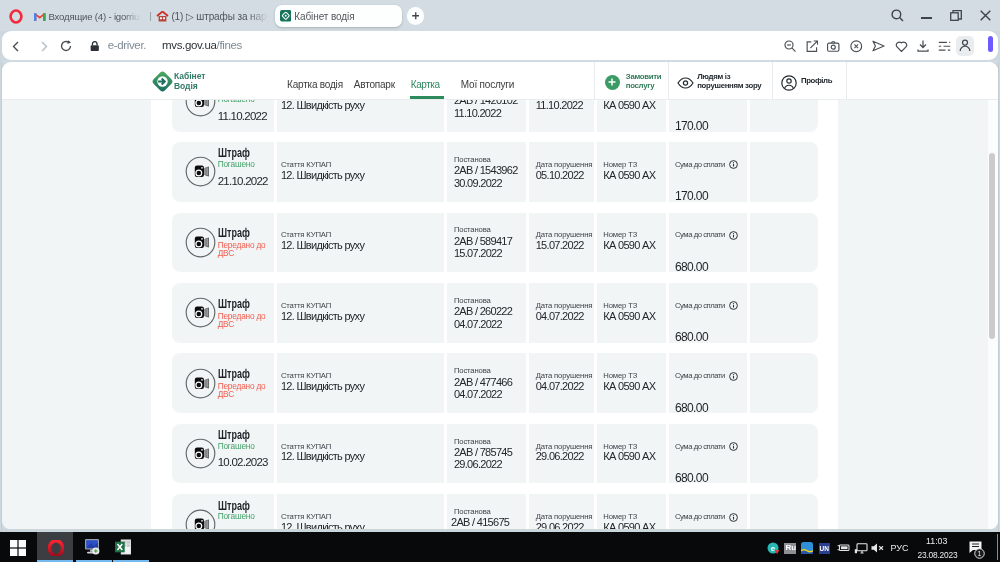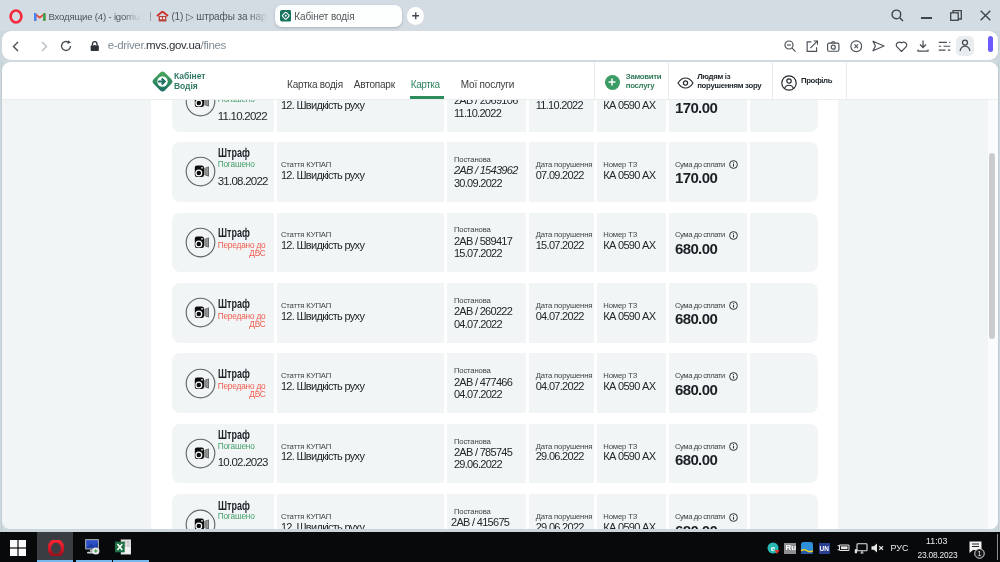--- a/index.html
+++ b/index.html
@@ -35,27 +35,27 @@
   .cell { position:absolute; top:0; height:59.5px; background:#f2f5f6; }
   .c1 { left:170px; width:102px; border-radius:8px 0 0 8px; }
   .c2 { left:275px; width:167px; }
   .c3 { left:445px; width:79px; }
   .c4 { left:527px; width:65px; }
   .c5 { left:595px; width:69px; }
   .c6 { left:667px; width:78px; }
   .c7 { left:748px; width:67.5px; border-radius:0 8px 8px 0; }
 
   .shtraf { left:215.7px; font-size:12px; font-weight:bold; color:#1d2126; transform:scaleX(0.75); transform-origin:0 0; }
-  .status { left:215.7px; font-size:8.3px; line-height:8.3px; letter-spacing:-0.2px;text-align:right; }
+  .status { left:215.7px; font-size:8.3px; line-height:8.3px; letter-spacing:-0.2px; }
   .green { color:#44a06b; }
   .red { color:#f05c4e; }
   .cdate { left:215.7px; font-size:11.5px; color:#23272b; letter-spacing:-0.75px; }
   .lbl { font-size:7.7px; color:#3f4348; letter-spacing:-0.15px; white-space:nowrap; }
   .val { font-size:11px; color:#23272b; letter-spacing:-0.7px; white-space:nowrap; }
-  .amt { font-size:15px; font-weight:bold; color:#1d2126; letter-spacing:-0.6px; }
+  .amt { font-size:12px; font-weight:normal; color:#1d2126; letter-spacing:-0.6px;margin-top:20px; }
 
   
   #bottomstrip { left:0; top:528.5px; width:1000px; height:3px; background:#ccd6dd; }
   #taskbar { left:0; top:531.5px; width:1000px; height:30.5px; background:#07090b; }
   .tbunderline { top:559.5px; height:2.5px; background:#76b9ed; }
   .traytxt { color:#ececec; white-space:nowrap; }
 </style>
 </head>
 <body>
 
@@ -122,21 +122,21 @@
 </svg>
 <svg class="abs" style="left:59.5px; top:40px;" width="12" height="12" viewBox="0 0 12 12">
   <path d="M10.5 6 A4.5 4.5 0 1 1 8.6 2.3" fill="none" stroke="#474c52" stroke-width="1.4"></path>
   <path d="M8.2 0.2 L11 2.6 L7.4 3.9 z" fill="#474c52"></path>
 </svg>
 <svg class="abs" style="left:89.5px; top:40.5px;" width="9.5" height="10.5" viewBox="0 0 9 10">
   <rect x="0.6" y="4" width="7.8" height="5.6" rx="1" fill="#2c3238"></rect>
   <path d="M2.3 4 V2.8 a2.2 2.2 0 0 1 4.4 0 V4" fill="none" stroke="#2c3238" stroke-width="1.3"></path>
 </svg>
 <div class="abs" style="left:107.7px; top:39px; font-size:11.5px; letter-spacing:-0.35px; white-space:nowrap;">
-  <span style="color:#7f8b96;">e-driver.</span><span style="color:#2c3238;">mvs.gov.ua</span><span style="color:#7f8b96;">/fines</span>
+  <span style="color:#7f8b96;">e-driver.</span><span style="color:#2c3238;margin-left:16px;">mvs.gov.ua</span><span style="color:#7f8b96;">/fines</span>
 </div>
 
 <svg class="abs" style="left:783.5px; top:40px;" width="12.5" height="12.5" viewBox="0 0 13 13">
   <circle cx="5.2" cy="5.2" r="4.2" fill="none" stroke="#4a5056" stroke-width="1.2"></circle>
   <path d="M8.4 8.4 L12 12" stroke="#4a5056" stroke-width="1.2"></path>
   <path d="M3.2 5.2 H7.2" stroke="#4a5056" stroke-width="1.2"></path>
 </svg>
 <svg class="abs" style="left:805.5px; top:40px;" width="12.5" height="12.5" viewBox="0 0 13 13">
   <path d="M5.5 2 H1.2 V11.8 H11 V7.5" fill="none" stroke="#4a5056" stroke-width="1.2"></path>
   <path d="M4.5 8.5 L11.5 1.5 M8 1 h4 v4" fill="none" stroke="#4a5056" stroke-width="1.2"></path>
@@ -193,21 +193,21 @@
           <circle cx="17" cy="11.8" r="0.85" fill="#ffffff"></circle>
           <path d="M19.6 12 L23.6 10.6 V20.4 L19.6 19 z" fill="#0c0d0e"></path>
           <path d="M20.9 11.7 v7.6 M22.2 11.2 v8.5" stroke="#ffffff" stroke-width="0.85"></path>
         </svg>
         <div class="abs shtraf" style="top:4.3px;">Штраф</div>
         <div class="abs status green" style="top:23.1px;">Погашено</div>
         <div class="abs cdate" style="top:37.5px;">11.10.2022</div>
         <div class="abs lbl" style="left:278.9px; top:17.9px;">Стаття КУПАП</div>
         <div class="abs val" style="left:278.9px; top:26.5px;">12. Швидкість руху</div>
         <div class="abs lbl" style="left:451.9px; top:12.7px;">Постанова</div>
-        <div class="abs val" style="left:451.9px; top:22.1px;">2АВ / 2069106</div>
+        <div class="abs val" style="left:451.9px; top:22.1px;">2АВ / 1420102</div>
         <div class="abs val" style="left:451.9px; top:34.6px;">11.10.2022</div>
         <div class="abs lbl" style="left:533.7px; top:17.9px;">Дата порушення</div>
         <div class="abs val" style="left:533.7px; top:26.5px;">11.10.2022</div>
         <div class="abs lbl" style="left:601.3px; top:17.9px;">Номер ТЗ</div>
         <div class="abs val" style="left:601.3px; top:26.5px;">КА 0590 АХ</div>
         <div class="abs lbl" style="left:672.9px; top:17.9px; letter-spacing:-0.45px;">Сума до сплати</div>
         <svg class="abs" style="left:726.7px; top:18.4px;" width="9" height="9" viewBox="0 0 9 9">
           <circle cx="4.5" cy="4.5" r="3.9" fill="none" stroke="#2e3338" stroke-width="1"></circle>
           <path d="M4.5 3.8 V6.6" stroke="#2e3338" stroke-width="1.1"></path>
           <circle cx="4.5" cy="2.6" r="0.6" fill="#2e3338"></circle>
@@ -225,28 +225,28 @@
         <svg class="abs" style="left:182.5px; top:14.2px;" width="31" height="31" viewBox="0 0 31 31">
           <circle cx="15.5" cy="15.5" r="14.3" fill="none" stroke="#61666a" stroke-width="1.15"></circle>
           <rect x="9.8" y="9.5" width="9.2" height="11.4" rx="2.2" fill="#0c0d0e"></rect>
           <circle cx="13.8" cy="16.9" r="2.9" fill="none" stroke="#ffffff" stroke-width="1.25"></circle>
           <circle cx="17" cy="11.8" r="0.85" fill="#ffffff"></circle>
           <path d="M19.6 12 L23.6 10.6 V20.4 L19.6 19 z" fill="#0c0d0e"></path>
           <path d="M20.9 11.7 v7.6 M22.2 11.2 v8.5" stroke="#ffffff" stroke-width="0.85"></path>
         </svg>
         <div class="abs shtraf" style="top:4.3px;">Штраф</div>
         <div class="abs status green" style="top:18.1px;">Погашено</div>
-        <div class="abs cdate" style="top:32.5px;">31.08.2022</div>
-        <div class="abs lbl" style="left:278.9px; top:17.9px;">Стаття КУПАП</div>
-        <div class="abs val" style="left:278.9px; top:26.5px;">12. Швидкість руху</div>
-        <div class="abs lbl" style="left:451.9px; top:12.7px;">Постанова</div>
-        <div class="abs val" style="left:451.9px; top:22.1px;font-style:italic;">2АВ / 1543962</div>
+        <div class="abs cdate" style="top:32.5px;">21.10.2022</div>
+        <div class="abs lbl" style="left:278.9px; top:17.9px;">Стаття КУПАП</div>
+        <div class="abs val" style="left:278.9px; top:26.5px;">12. Швидкість руху</div>
+        <div class="abs lbl" style="left:451.9px; top:12.7px;">Постанова</div>
+        <div class="abs val" style="left:451.9px; top:22.1px;">2АВ / 1543962</div>
         <div class="abs val" style="left:451.9px; top:34.6px;">30.09.2022</div>
         <div class="abs lbl" style="left:533.7px; top:17.9px;">Дата порушення</div>
-        <div class="abs val" style="left:533.7px; top:26.5px;">07.09.2022</div>
+        <div class="abs val" style="left:533.7px; top:26.5px;">05.10.2022</div>
         <div class="abs lbl" style="left:601.3px; top:17.9px;">Номер ТЗ</div>
         <div class="abs val" style="left:601.3px; top:26.5px;">КА 0590 АХ</div>
         <div class="abs lbl" style="left:672.9px; top:17.9px; letter-spacing:-0.45px;">Сума до сплати</div>
         <svg class="abs" style="left:726.7px; top:18.4px;" width="9" height="9" viewBox="0 0 9 9">
           <circle cx="4.5" cy="4.5" r="3.9" fill="none" stroke="#2e3338" stroke-width="1"></circle>
           <path d="M4.5 3.8 V6.6" stroke="#2e3338" stroke-width="1.1"></path>
           <circle cx="4.5" cy="2.6" r="0.6" fill="#2e3338"></circle>
         </svg>
         <div class="abs amt" style="left:672.9px; top:27.4px;">170.00</div>
       </div>

